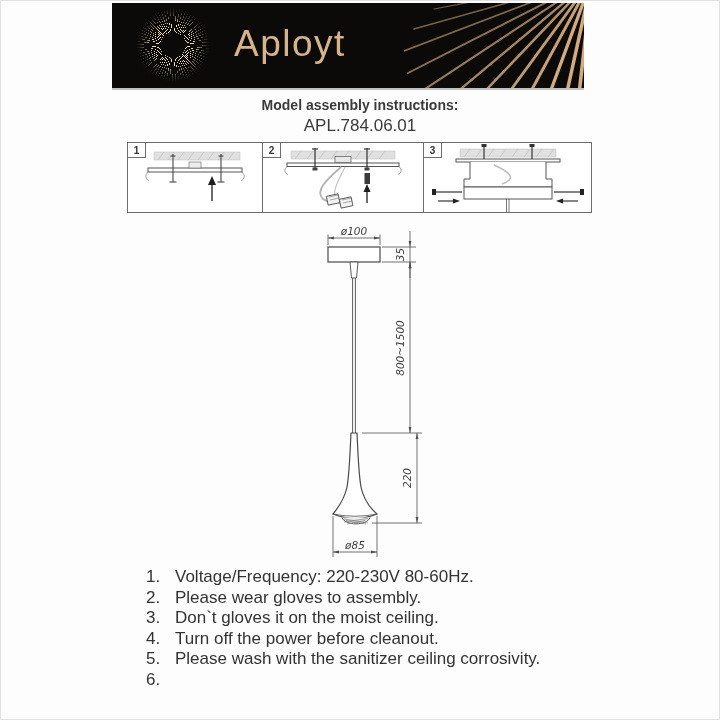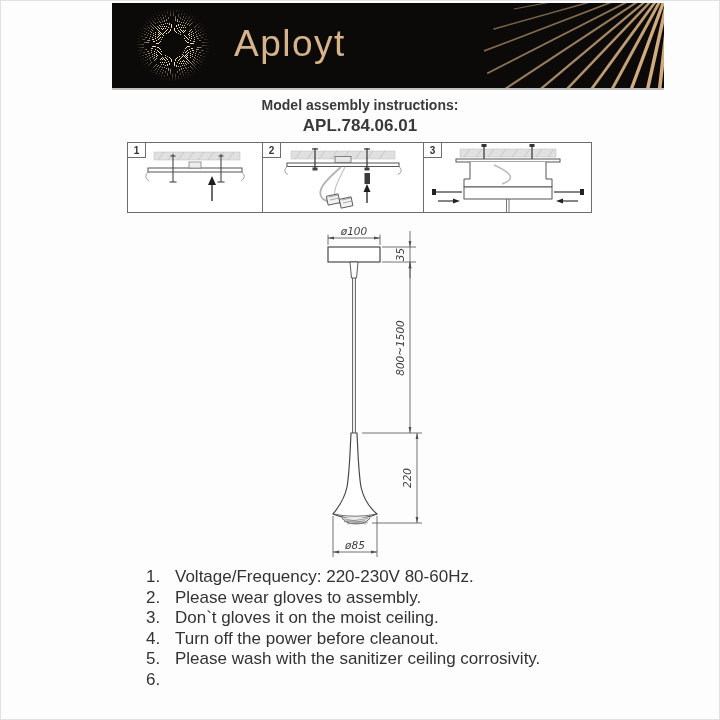--- a/index.html
+++ b/index.html
@@ -1,34 +1,34 @@
 <!DOCTYPE html>
 <html><head>
 <meta charset="utf-8">
 <style>
   html,body{margin:0;padding:0;background:#fff;}
   .page{position:relative;width:720px;height:720px;background:#fdfdfd;overflow:hidden;
         outline:1px solid #e2e2e2;outline-offset:-1px;
         font-family:"Liberation Sans",sans-serif;color:#383838;}
 
   
-  .header{position:absolute;left:112px;top:3px;width:552px;height:85px;
+  .header{position:absolute;left:112px;top:3px;width:472px;height:85px;
           background:#0b0a08;overflow:hidden;box-shadow:0 2px 0 rgba(120,120,120,.45);}
   .starburst{position:absolute;left:24px;top:5px;width:74px;height:74px;border-radius:50%;
           background:repeating-conic-gradient(#eedcb4 0deg 1deg, rgba(0,0,0,0) 1deg 5deg);
           -webkit-mask:radial-gradient(circle at 50% 50%, rgba(0,0,0,0) 0 12px, #fff 13px 20px, rgba(255,255,255,.55) 26px, rgba(255,255,255,.15) 33px, rgba(0,0,0,0) 37px);
           mask:radial-gradient(circle at 50% 50%, rgba(0,0,0,0) 0 12px, #fff 13px 20px, rgba(255,255,255,.55) 26px, rgba(255,255,255,.15) 33px, rgba(0,0,0,0) 37px);}
   .brand{position:absolute;left:122px;top:20px;font-size:37px;font-weight:400;
          letter-spacing:1.5px;color:#d7b38b;}
   .rays{position:absolute;right:0;top:0;}
 
   
   .titleblock{position:absolute;left:0;top:96px;width:720px;text-align:center;}
   .titleblock .t1{font-size:14px;font-weight:600;line-height:19px;color:#3a3a3a;}
-  .titleblock .t2{font-size:17px;font-weight:700;line-height:19px;color:#3a3a3a;margin-top:1px;}
+  .titleblock .t2{font-size:17px;font-weight:400;line-height:19px;color:#3a3a3a;margin-top:1px;}
 
   
   .steps{position:absolute;left:127px;top:142px;width:466px;height:71px;display:flex;}
   .stepbox{position:relative;border:1px solid #6d6d6d;background:#fff;box-sizing:border-box;}
   .stepbox.b1{width:136px;}
   .stepbox.b2{width:162px;margin-left:-1px;}
   .stepbox.b3{width:169px;margin-left:-1px;}
   .stepnum{position:absolute;left:-1px;top:-1px;width:17px;height:14px;border:1px solid #6d6d6d;
            background:#fff;font-size:10px;font-weight:700;color:#333;
            display:flex;align-items:center;justify-content:center;z-index:2;}

